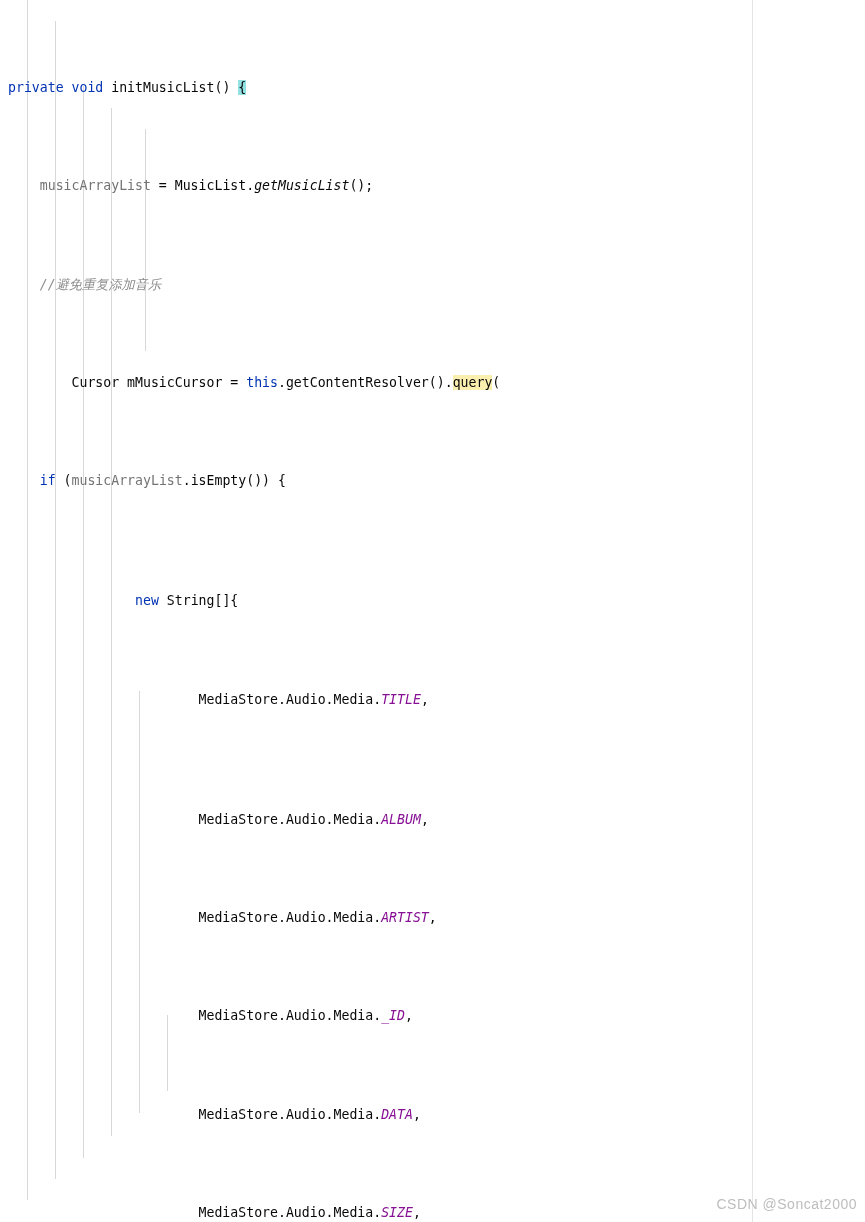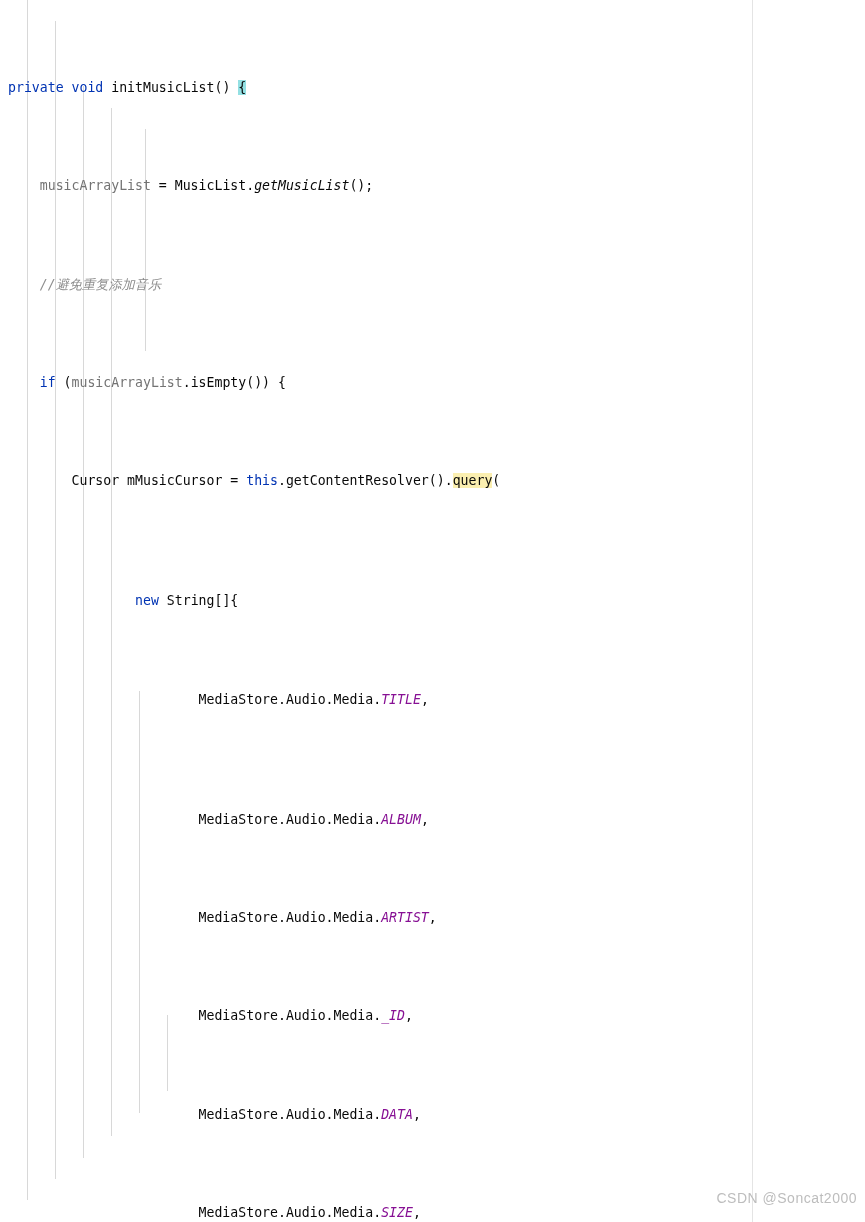--- a/index.html
+++ b/index.html
@@ -26,21 +26,21 @@
 
   
   .kw{color:#0033b3;}             
   .fld{color:#737373;}             
   .sfld{color:#871094;font-style:italic;} 
   .smeth{color:#080808;font-style:italic;}             
   .cmt{color:#8c8c8c;font-style:italic;}  
   .hl{background:#fbefb0;}         
   .brace{background:#93e0e3;}
   #watermark{
-    position:absolute;right:8px;bottom:12px;
+    position:absolute;right:8px;bottom:6px;
     color:#bdbdbd;font-size:14px;
     font-family:"Liberation Sans",sans-serif;
     letter-spacing:.5px;
   }
 </style>
 </head>
 <body>
 
 <div id="editor">
 
@@ -54,23 +54,23 @@
   <div class="rightmargin"></div>
 
   <div id="lines">
 
     <div class="ln"><span class="kw">private</span> <span class="kw">void</span> initMusicList() <span class="brace">{</span></div>
 
     <div class="ln">    <span class="fld">musicArrayList</span> = MusicList.<span class="smeth">getMusicList</span>();</div>
 
     <div class="ln">    <span class="cmt">//避免重复添加音乐</span></div>
 
+    <div class="ln">        Cursor mMusicCursor = <span class="kw">this</span>.getContentResolver().<span class="hl">query</span>(</div>
+
     <div class="ln">    <span class="kw">if</span> (<span class="fld">musicArrayList</span>.isEmpty()) {</div>
-
-    <div class="ln">        Cursor mMusicCursor = <span class="kw">this</span>.getContentResolver().<span class="hl">query</span>(</div>
 
 
     <div class="ln">                <span class="kw">new</span> String[]{</div>
 
     <div class="ln">                        MediaStore.Audio.Media.<span class="sfld">TITLE</span>,</div>
 
 
     <div class="ln">                        MediaStore.Audio.Media.<span class="sfld">ALBUM</span>,</div>
 
     <div class="ln">                        MediaStore.Audio.Media.<span class="sfld">ARTIST</span>,</div>

